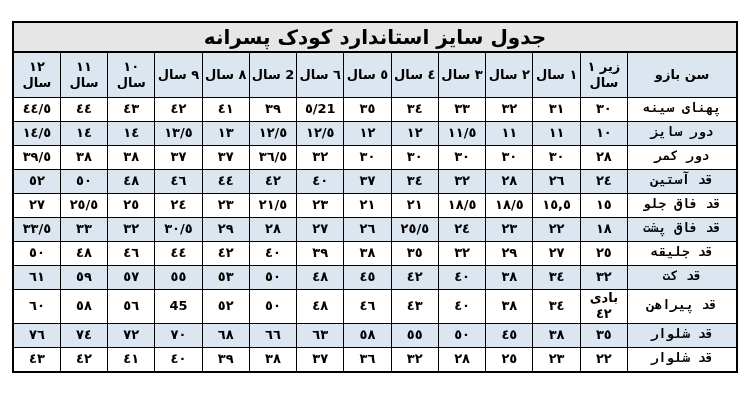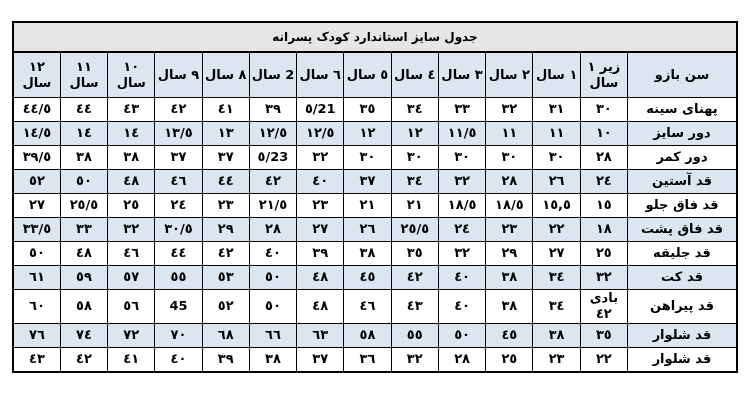--- a/index.html
+++ b/index.html
@@ -20,21 +20,21 @@
     box-sizing: border-box;
     width: 100%;
     height: 30px;
     background: var(--title-bg, #e7e6e6);
     border: 2px solid var(--border-c, #000);
     border-bottom: none;
     display: flex;
     align-items: center;
     justify-content: center;
     font-weight: bold;
-    font-size: 12px;
+    font-size: 20px;
   }
   table.size-table {
     width: 100%;
     border-collapse: collapse;
     table-layout: fixed;
     border: 2px solid var(--border-c, #000);
     font-weight: bold;
   }
   .size-table th, .size-table td {
     border: 1px solid var(--border-c, #000);
@@ -46,21 +46,21 @@
     overflow: hidden;
   }
   .size-table thead th {
     background: var(--stripe-bg, #dce6f1);
     height: 44px;
     font-weight: bold;
   }
   .size-table th.label-col { width: 106px; }
   .size-table tbody td { height: 23px; }
   .size-table tbody tr:nth-child(even) { background: var(--stripe-bg, #dce6f1); }
-  .size-table td.row-label { font-weight: bold; }
+  .size-table td.row-label { font-weight: bold; font-family: Liberation Mono, monospace; }
 </style>
 </head>
 <body>
 
 <div class="doc">
   <div class="title-bar">
     <span>جدول سایز استاندارد کودک پسرانه</span>
   </div>
   <table class="size-table">
     <thead>
@@ -116,21 +116,21 @@
         </tr>
         <tr>
           <td class="row-label">دور کمر</td>
           <td>٢٨</td>
           <td>٣٠</td>
           <td>٣٠</td>
           <td>٣٠</td>
           <td>٣٠</td>
           <td>٣٠</td>
           <td>٣٢</td>
-          <td>23/٥</td>
+          <td>٣٦/٥</td>
           <td>٣٧</td>
           <td>٣٧</td>
           <td>٣٨</td>
           <td>٣٨</td>
           <td>٣٩/٥</td>
         </tr>
         <tr>
           <td class="row-label">قد آستین</td>
           <td>٢٤</td>
           <td>٢٦</td>

